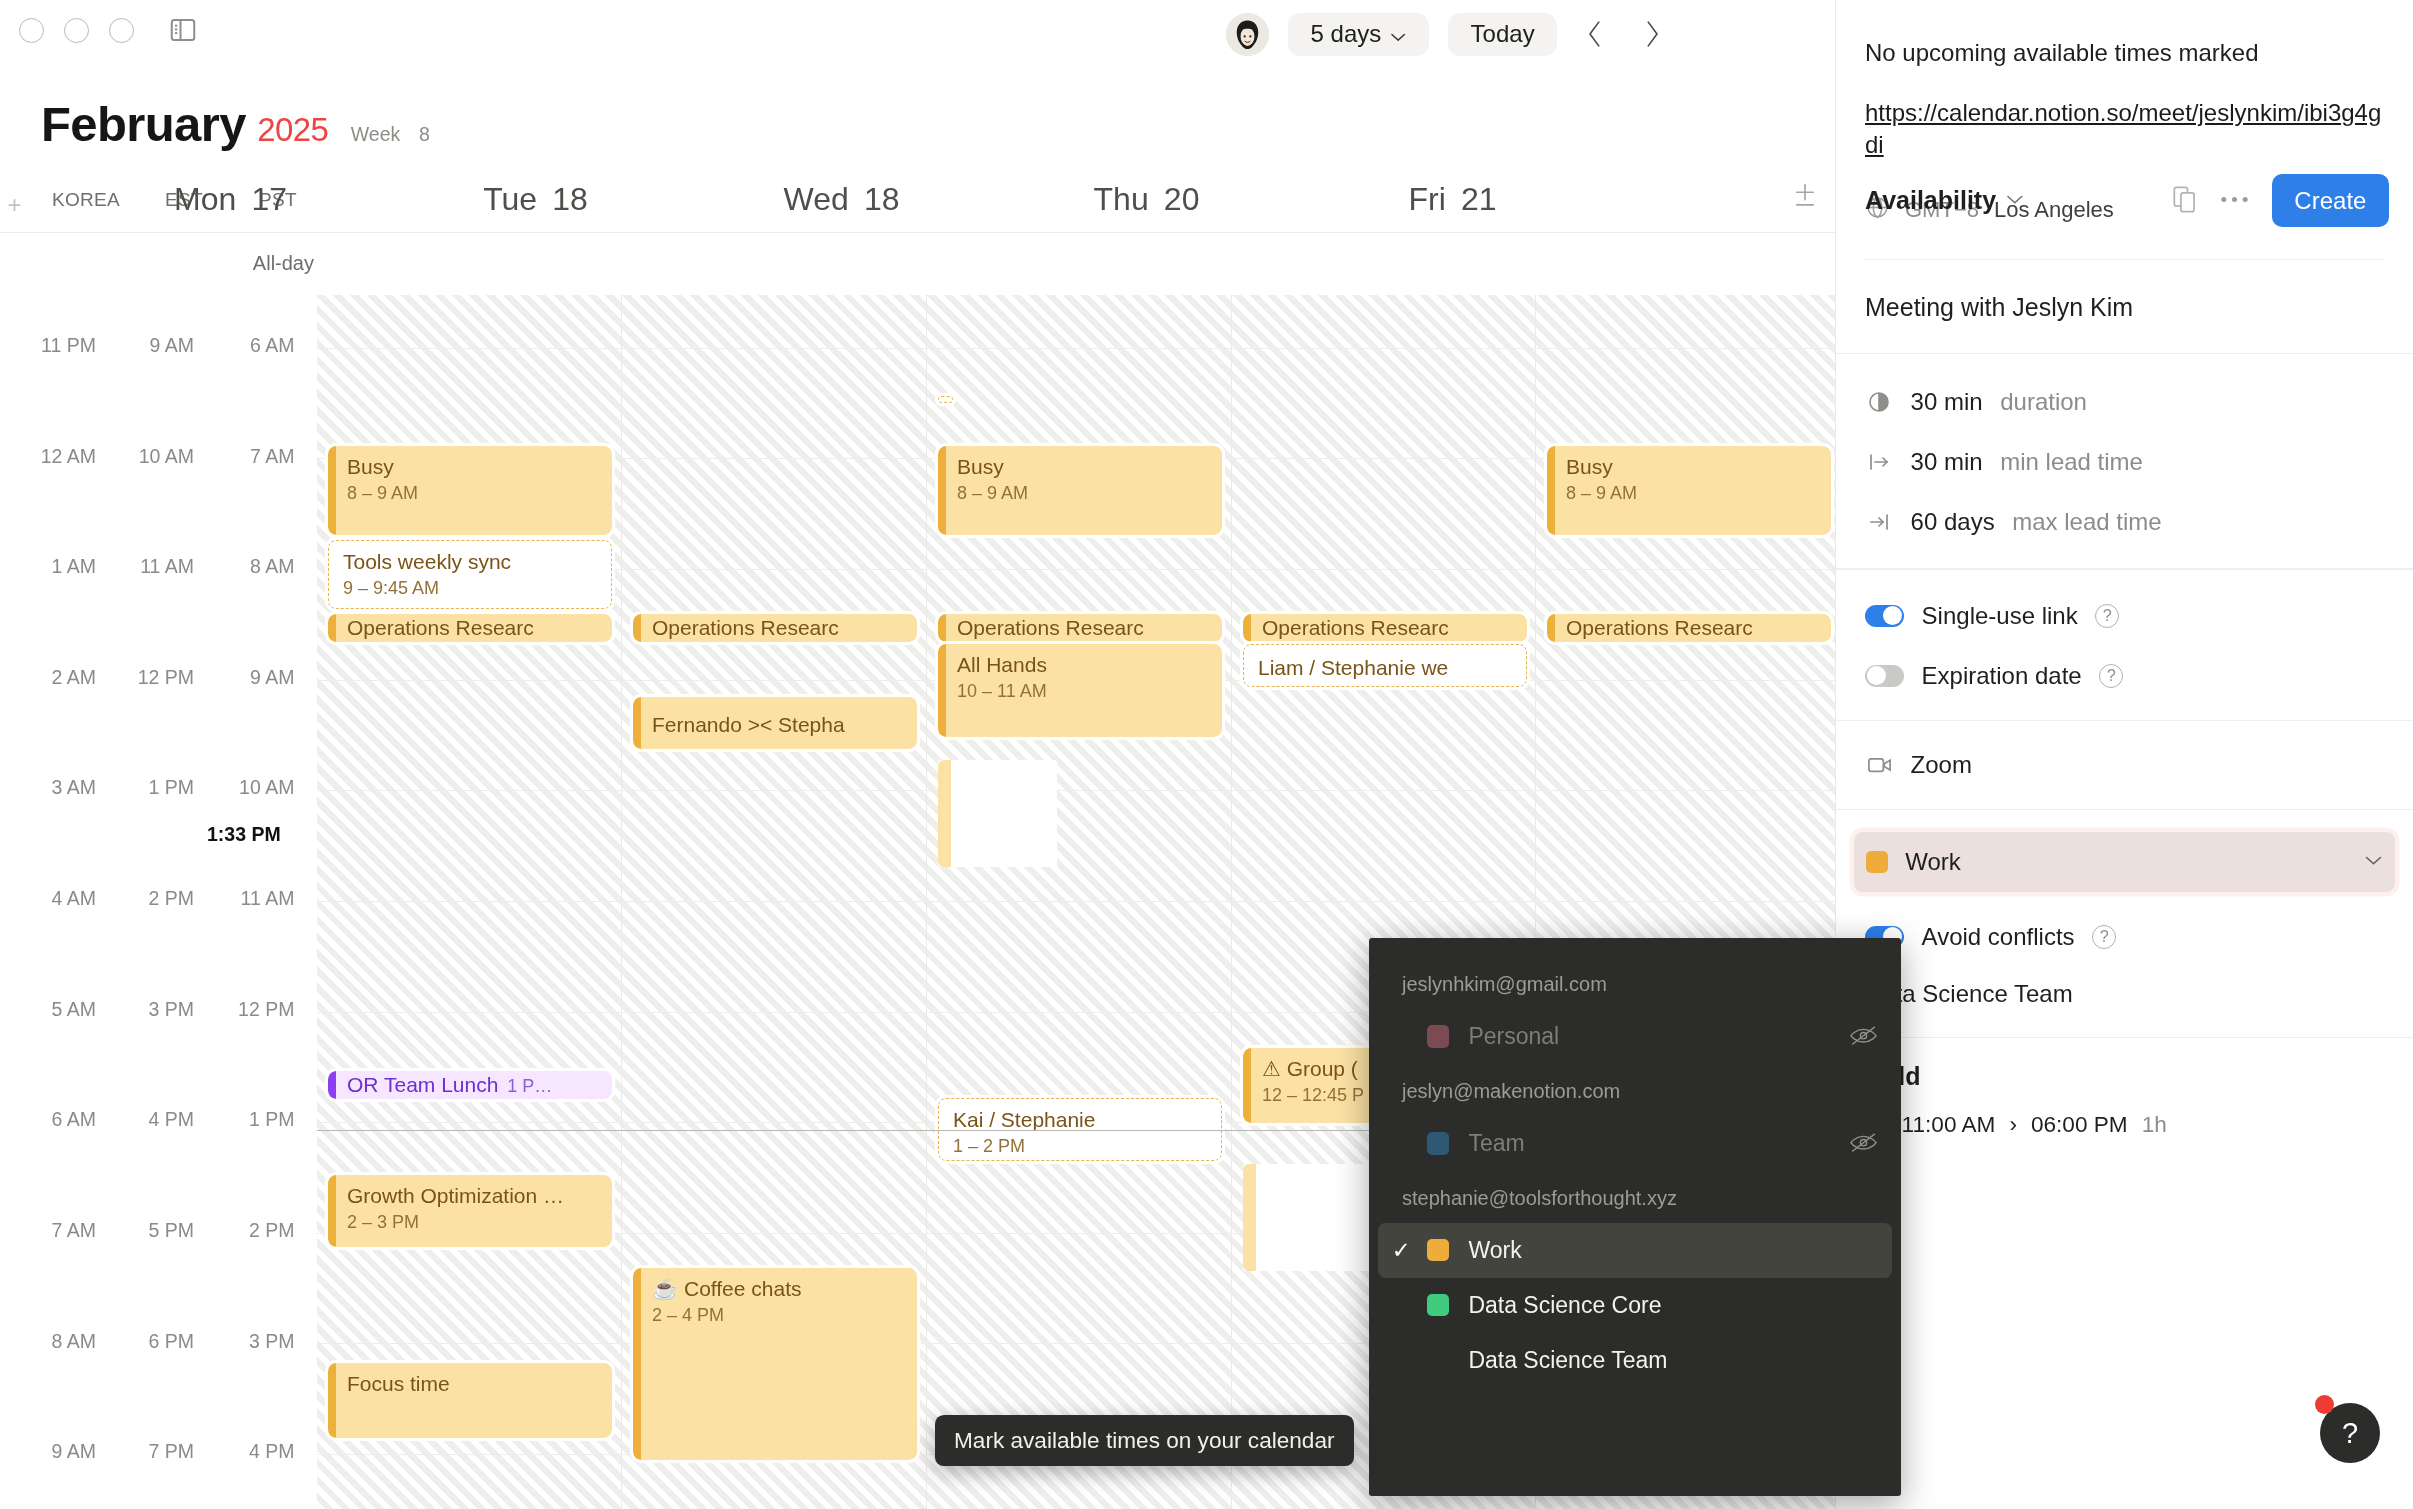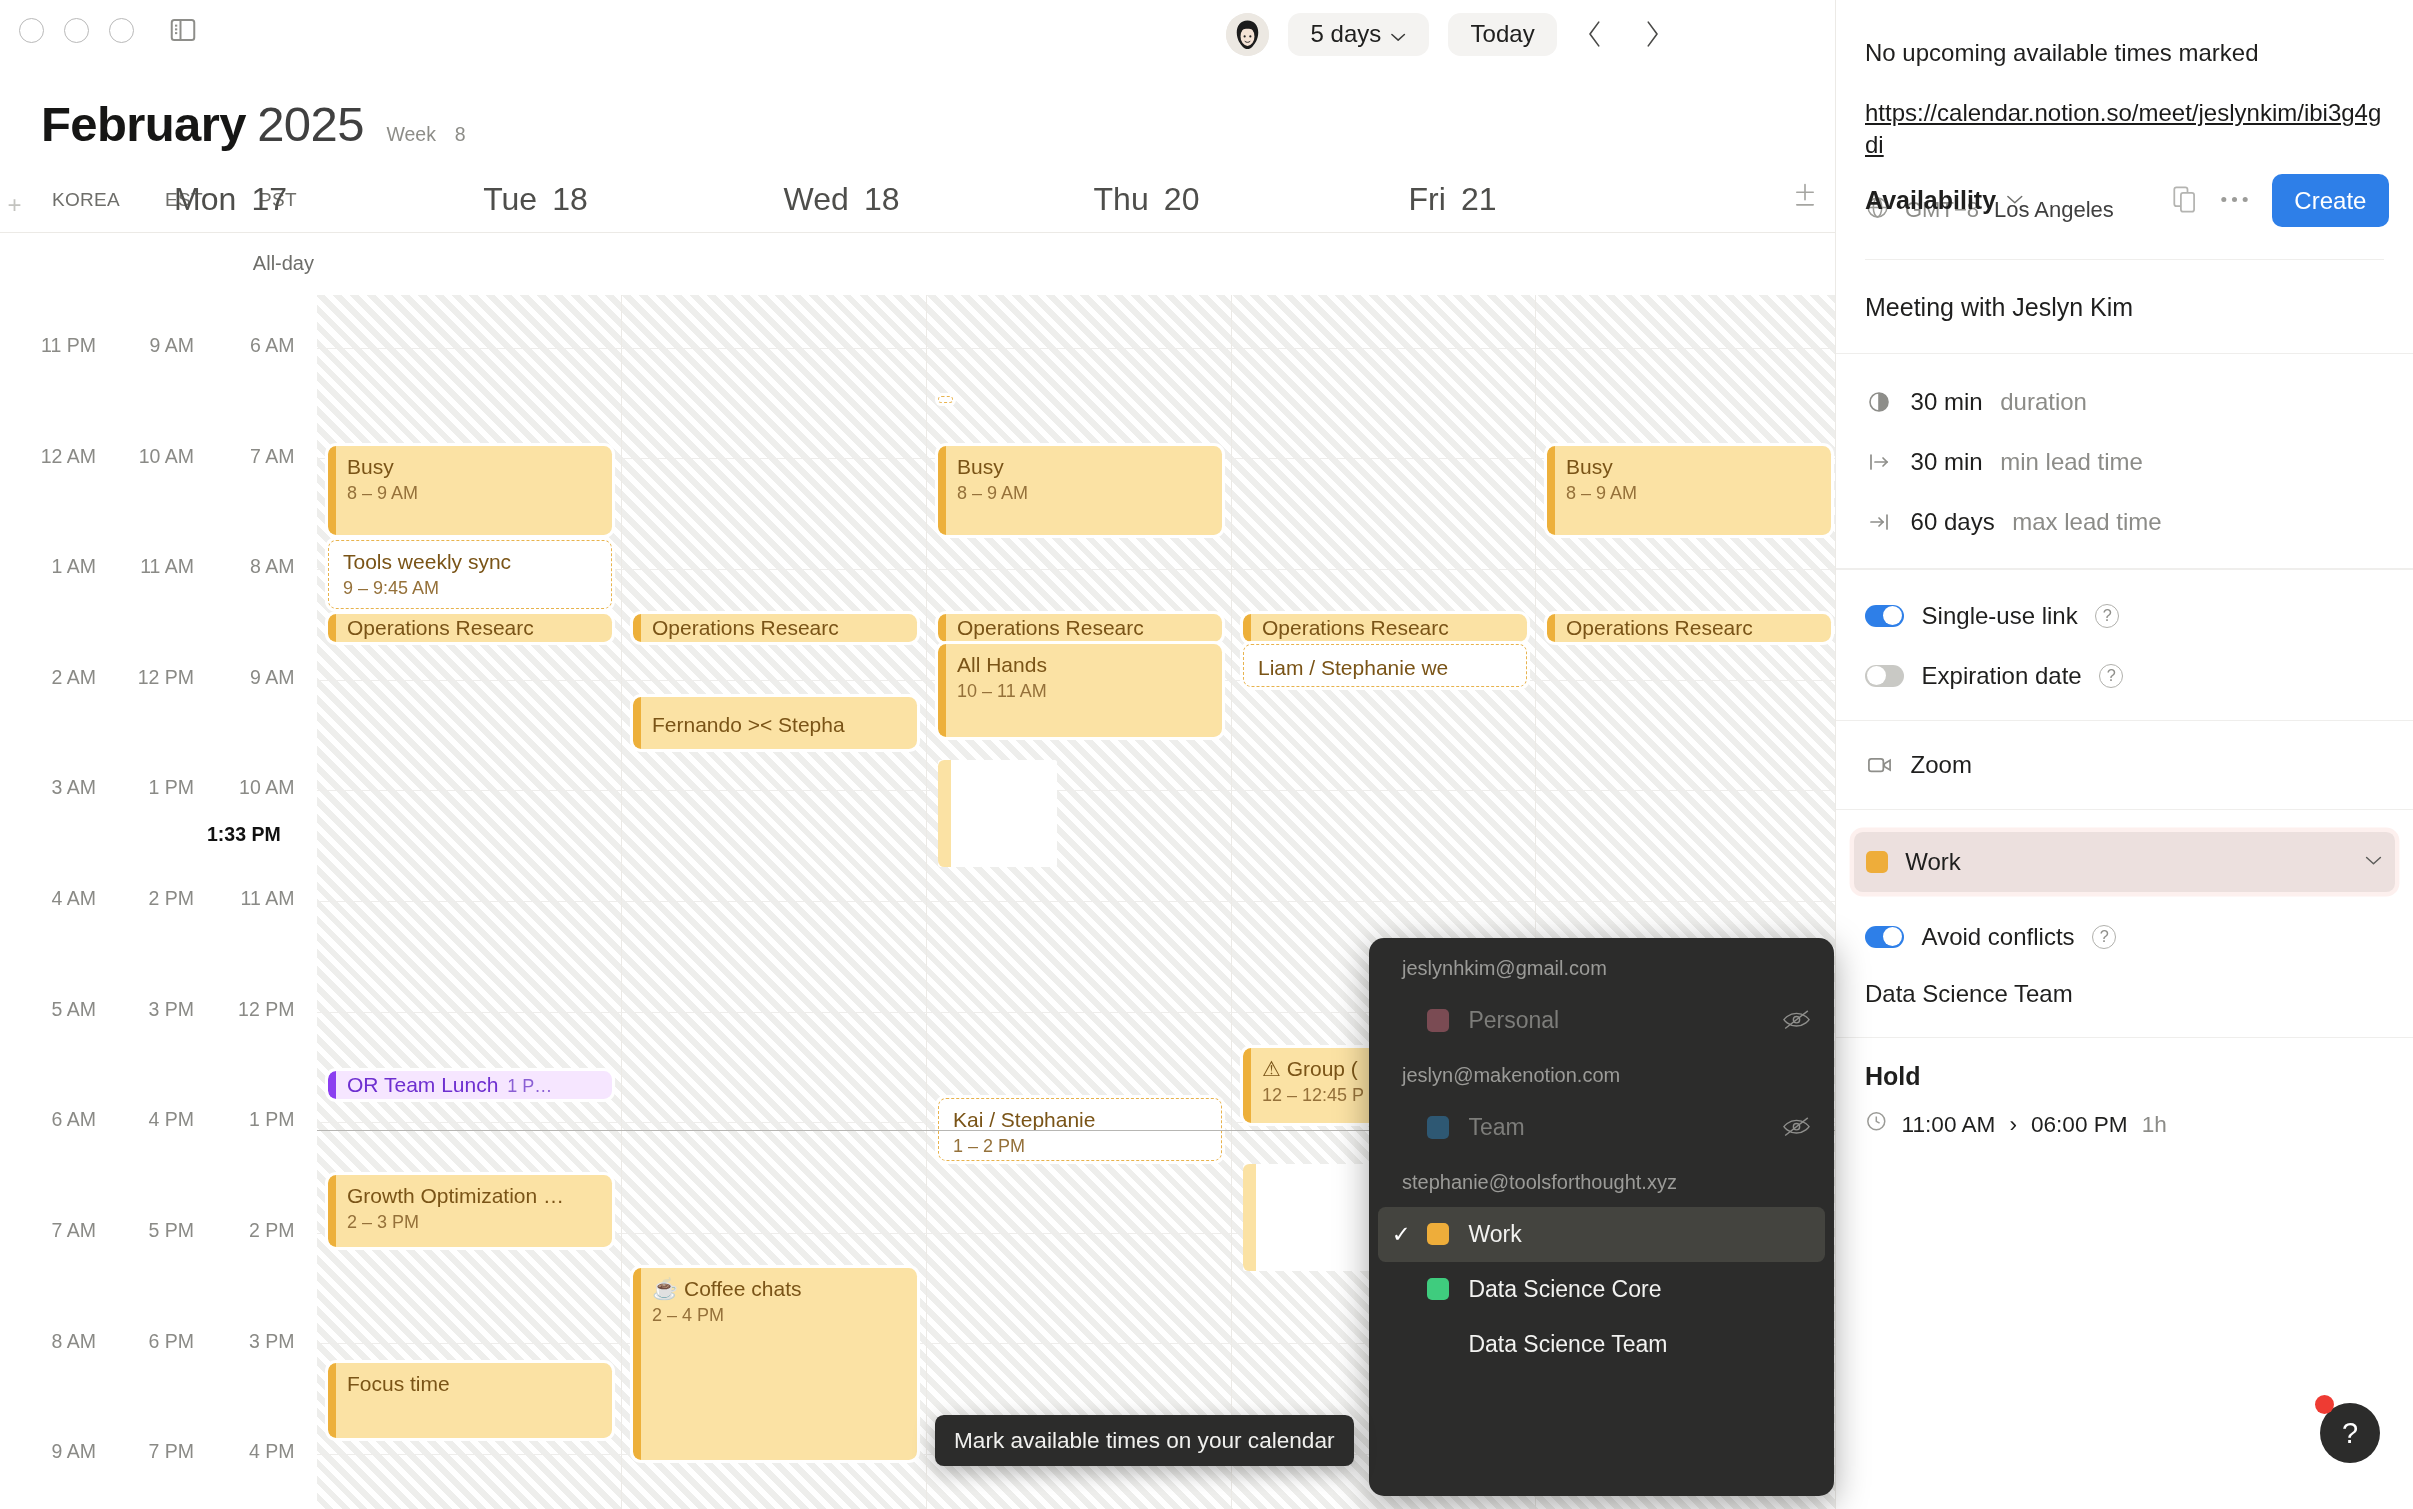--- a/index.html
+++ b/index.html
@@ -22,21 +22,21 @@
   .avatar { width:43px; height:43px; border-radius:50%; overflow:hidden; background:#e8e4de; position:relative; }
   .avatar svg{ display:block; }
   .pillbtn { height:43px; border-radius:12.6px; background:#f4f3f1; display:flex; align-items:center;
              justify-content:center; gap:8.8px; padding:0 22.6px; font-size:24px; color:#20201f; cursor:pointer; }
   .navarrow { width:38px; height:38px; display:flex; align-items:center; justify-content:center;
               color:#4a4a48; cursor:pointer; }
 
   
   .titlerow { position:absolute; left:41px; top:96px; display:flex; align-items:baseline; gap:11.3px; }
   .t-month { font-size:49px; font-weight:700; color:#161615; letter-spacing:-0.6px; }
-  .t-year  { font-size:49px; font-weight:400; color:#404040; letter-spacing:-0.6px; }
+  .t-year  { font-size:33px; font-weight:400; color:#ef4444; letter-spacing:-0.6px; }
   .t-week  { font-size:19.5px; color:#8d8d88; margin-left:11.3px; }
   .t-weeknum { font-size:19.5px; color:#8d8d88; margin-left:7.5px; }
 
   
   .hdr { position:absolute; left:0; top:168px; width:1835px; height:65px; border-bottom:1.3px solid #eceae6; }
   .plusicon { position:absolute; left:7.5px; top:22.6px; font-size:24px; color:#c3c3bf; }
   .tzname { position:absolute; top:21.4px; font-size:19px; color:#57565480; color:#6e6e6a; letter-spacing:0.3px; }
   .tz0{ left:52px;} .tz1{ left:165px;} .tz2{ left:259px;}
   .dayname { position:absolute; top:13px; width:305px; text-align:center; font-size:32px; color:#4e4e4b; }
   .dayname span.num{ margin-left:6.3px; }
@@ -81,23 +81,23 @@
   .ev.purple .bar { background:#8b3ff0; }
   .ev.purple .ttl { color:#6e2fd0; }
   .inline-time{ font-size:18px; color:#95713a; margin-left:8.8px; }
 
   
   .nowlab { position:absolute; left:207px; top:823px; font-size:19.5px; font-weight:700; color:#111; z-index:6; }
   .nowline { position:absolute; left:317px; top:835px; width:1518px; height:0;
              border-top:1.9px solid #b7b6b3; z-index:5; }
 
   
-  .menu { position:absolute; left:1369px; top:938px; width:465px; height:558px;
-          background:#2c2c2b; border-radius:15px; box-shadow:0 8.8px 34px rgba(0,0,0,.35); z-index:30;
-          padding:3px 0; }
+  .menu { position:absolute; left:1369px; top:938px; width:532px; height:558px;
+          background:#2c2c2b; border-radius:3px; box-shadow:0 8.8px 34px rgba(0,0,0,.35); z-index:30;
+          padding:19px 0; }
   .menu-group { font-size:20px; color:#9b9b98; padding:16.3px 0 12.6px 33px; }
   .menu-item { display:flex; align-items:center; height:55px; margin:0 8.8px; padding:0 14px;
                border-radius:7.5px; cursor:pointer; }
   .menu-item .check { width:35px; font-size:22.6px; color:#fff; }
   .menu-item .swatch { width:22.6px; height:22.6px; border-radius:5px; margin-right:19px; flex:none; }
   .menu-item .lbl { font-size:23px; color:#f2f2f0; }
   .menu-item.dim .lbl { color:#7d7d7a; }
   .menu-item.sel { background:#44443f; }
   .menu-item .eye { margin-left:auto; color:#8f8f8c; }
 

